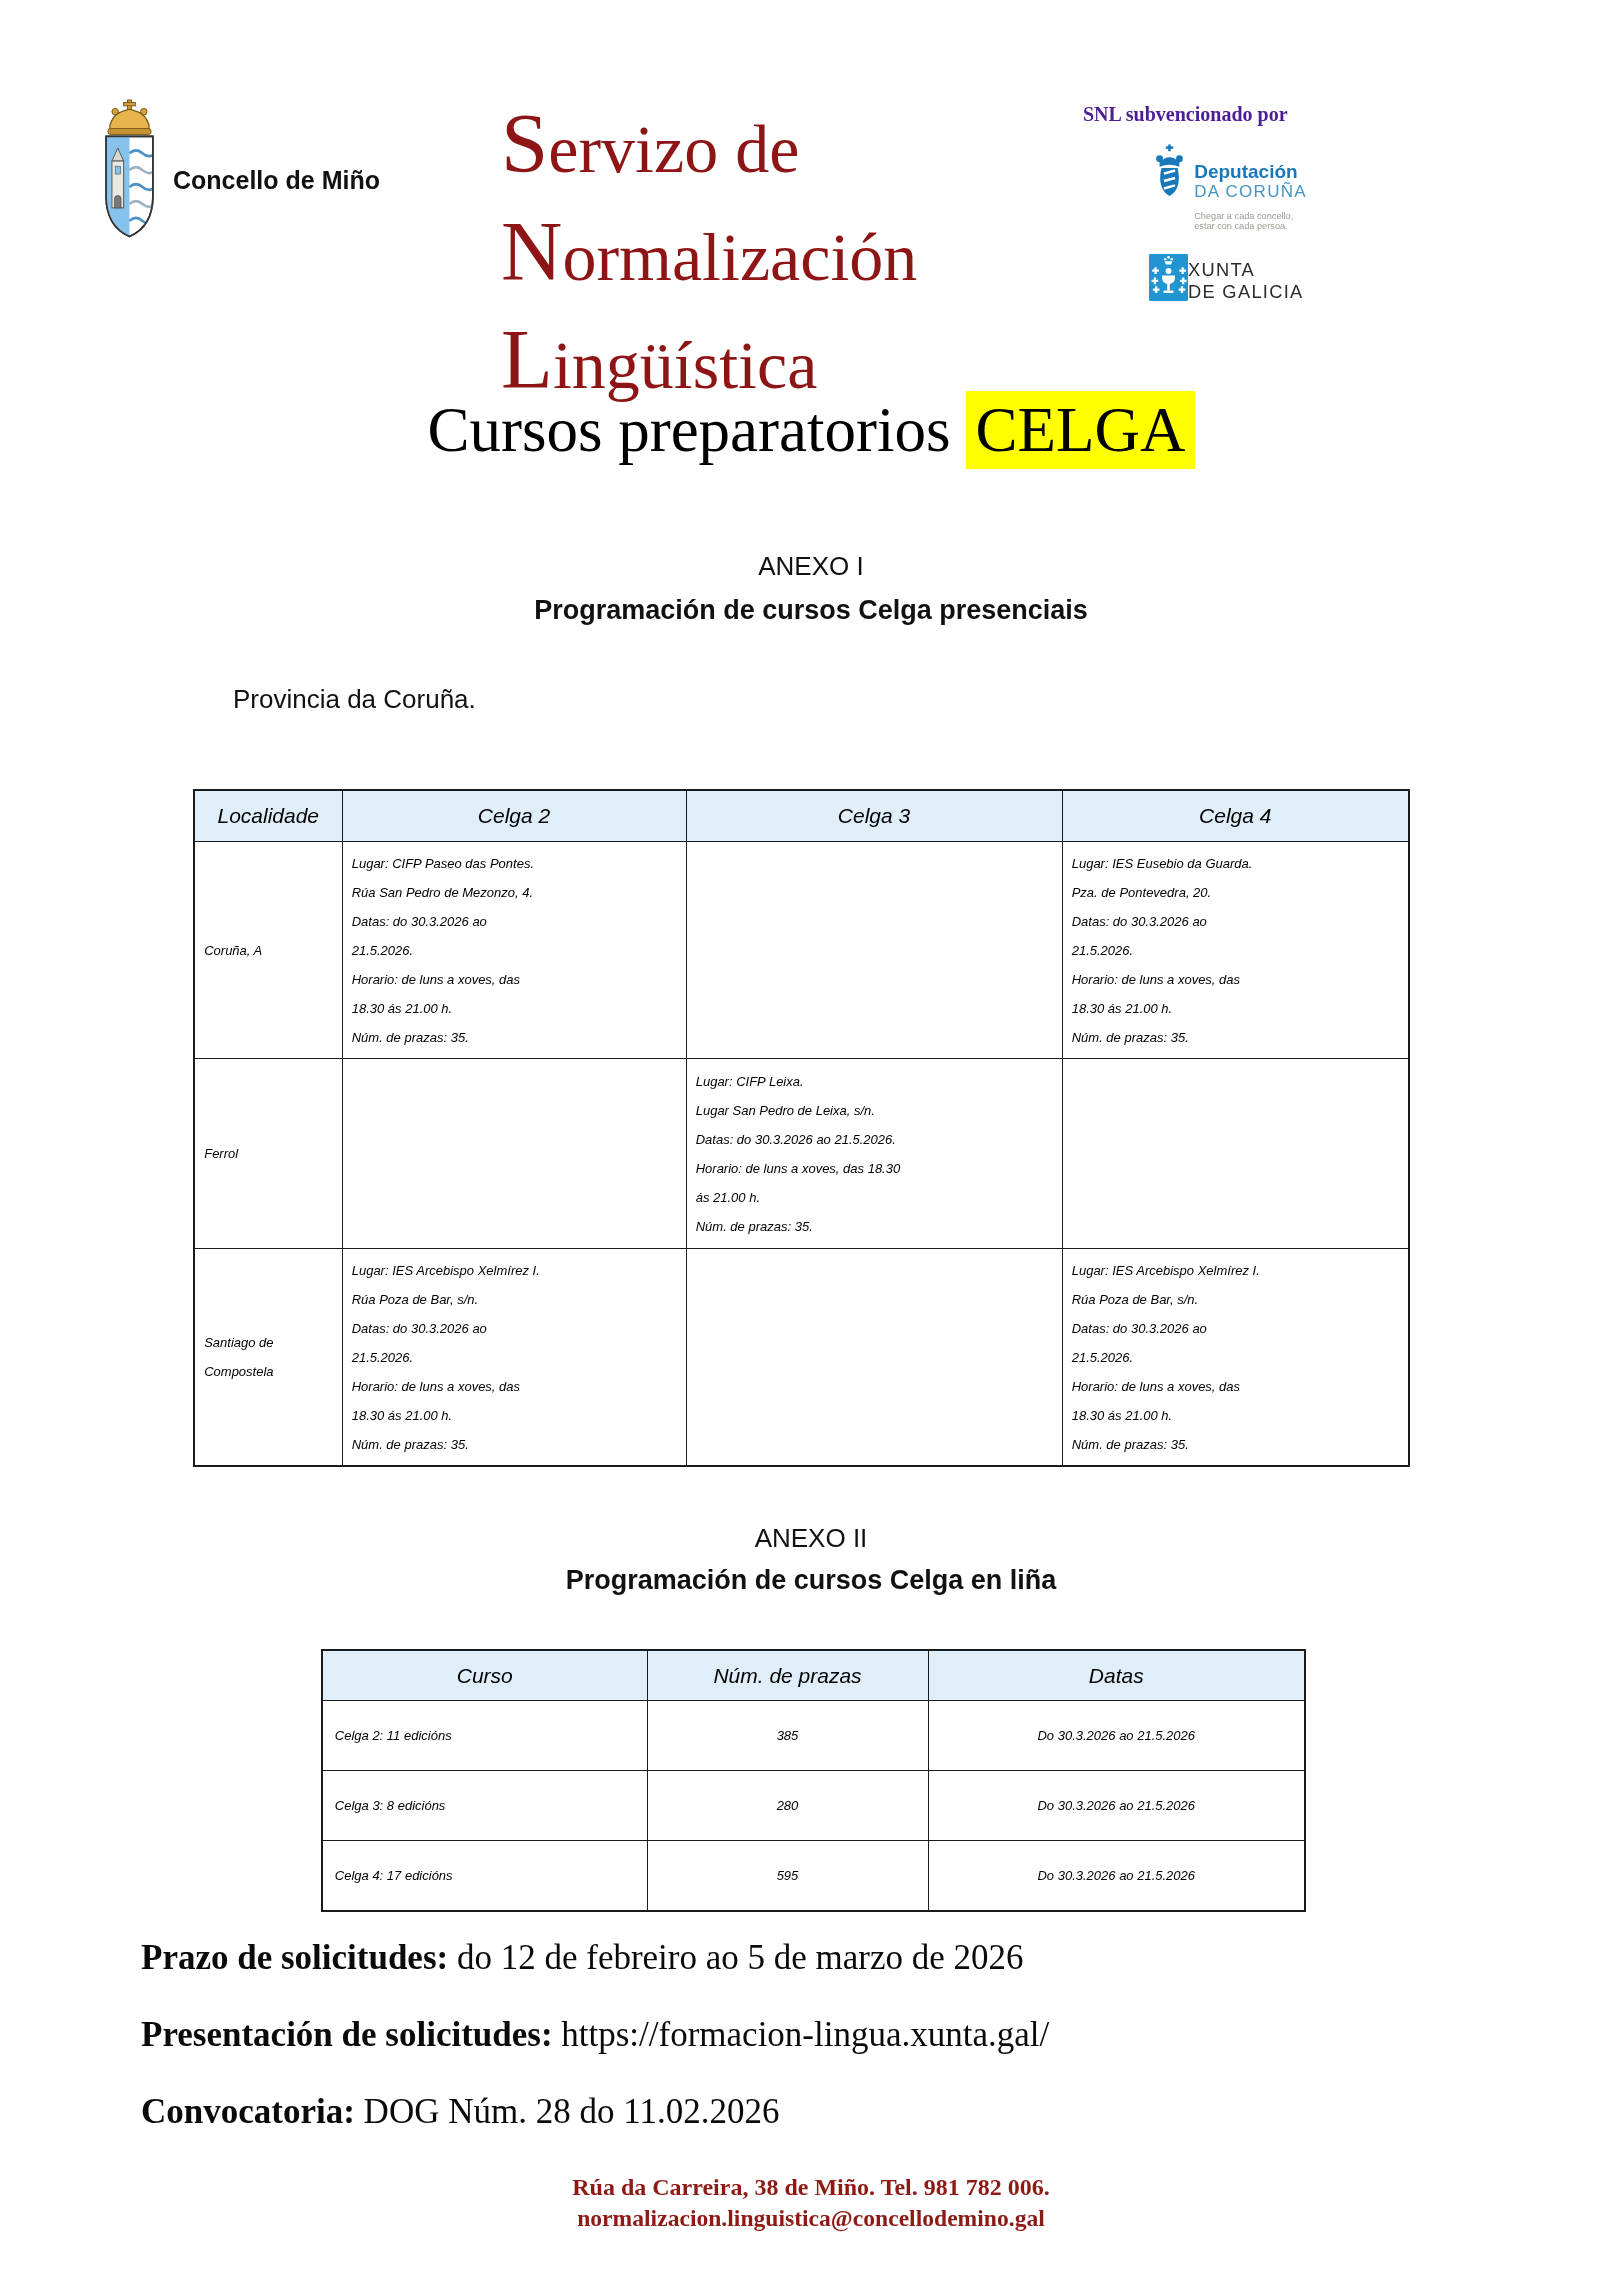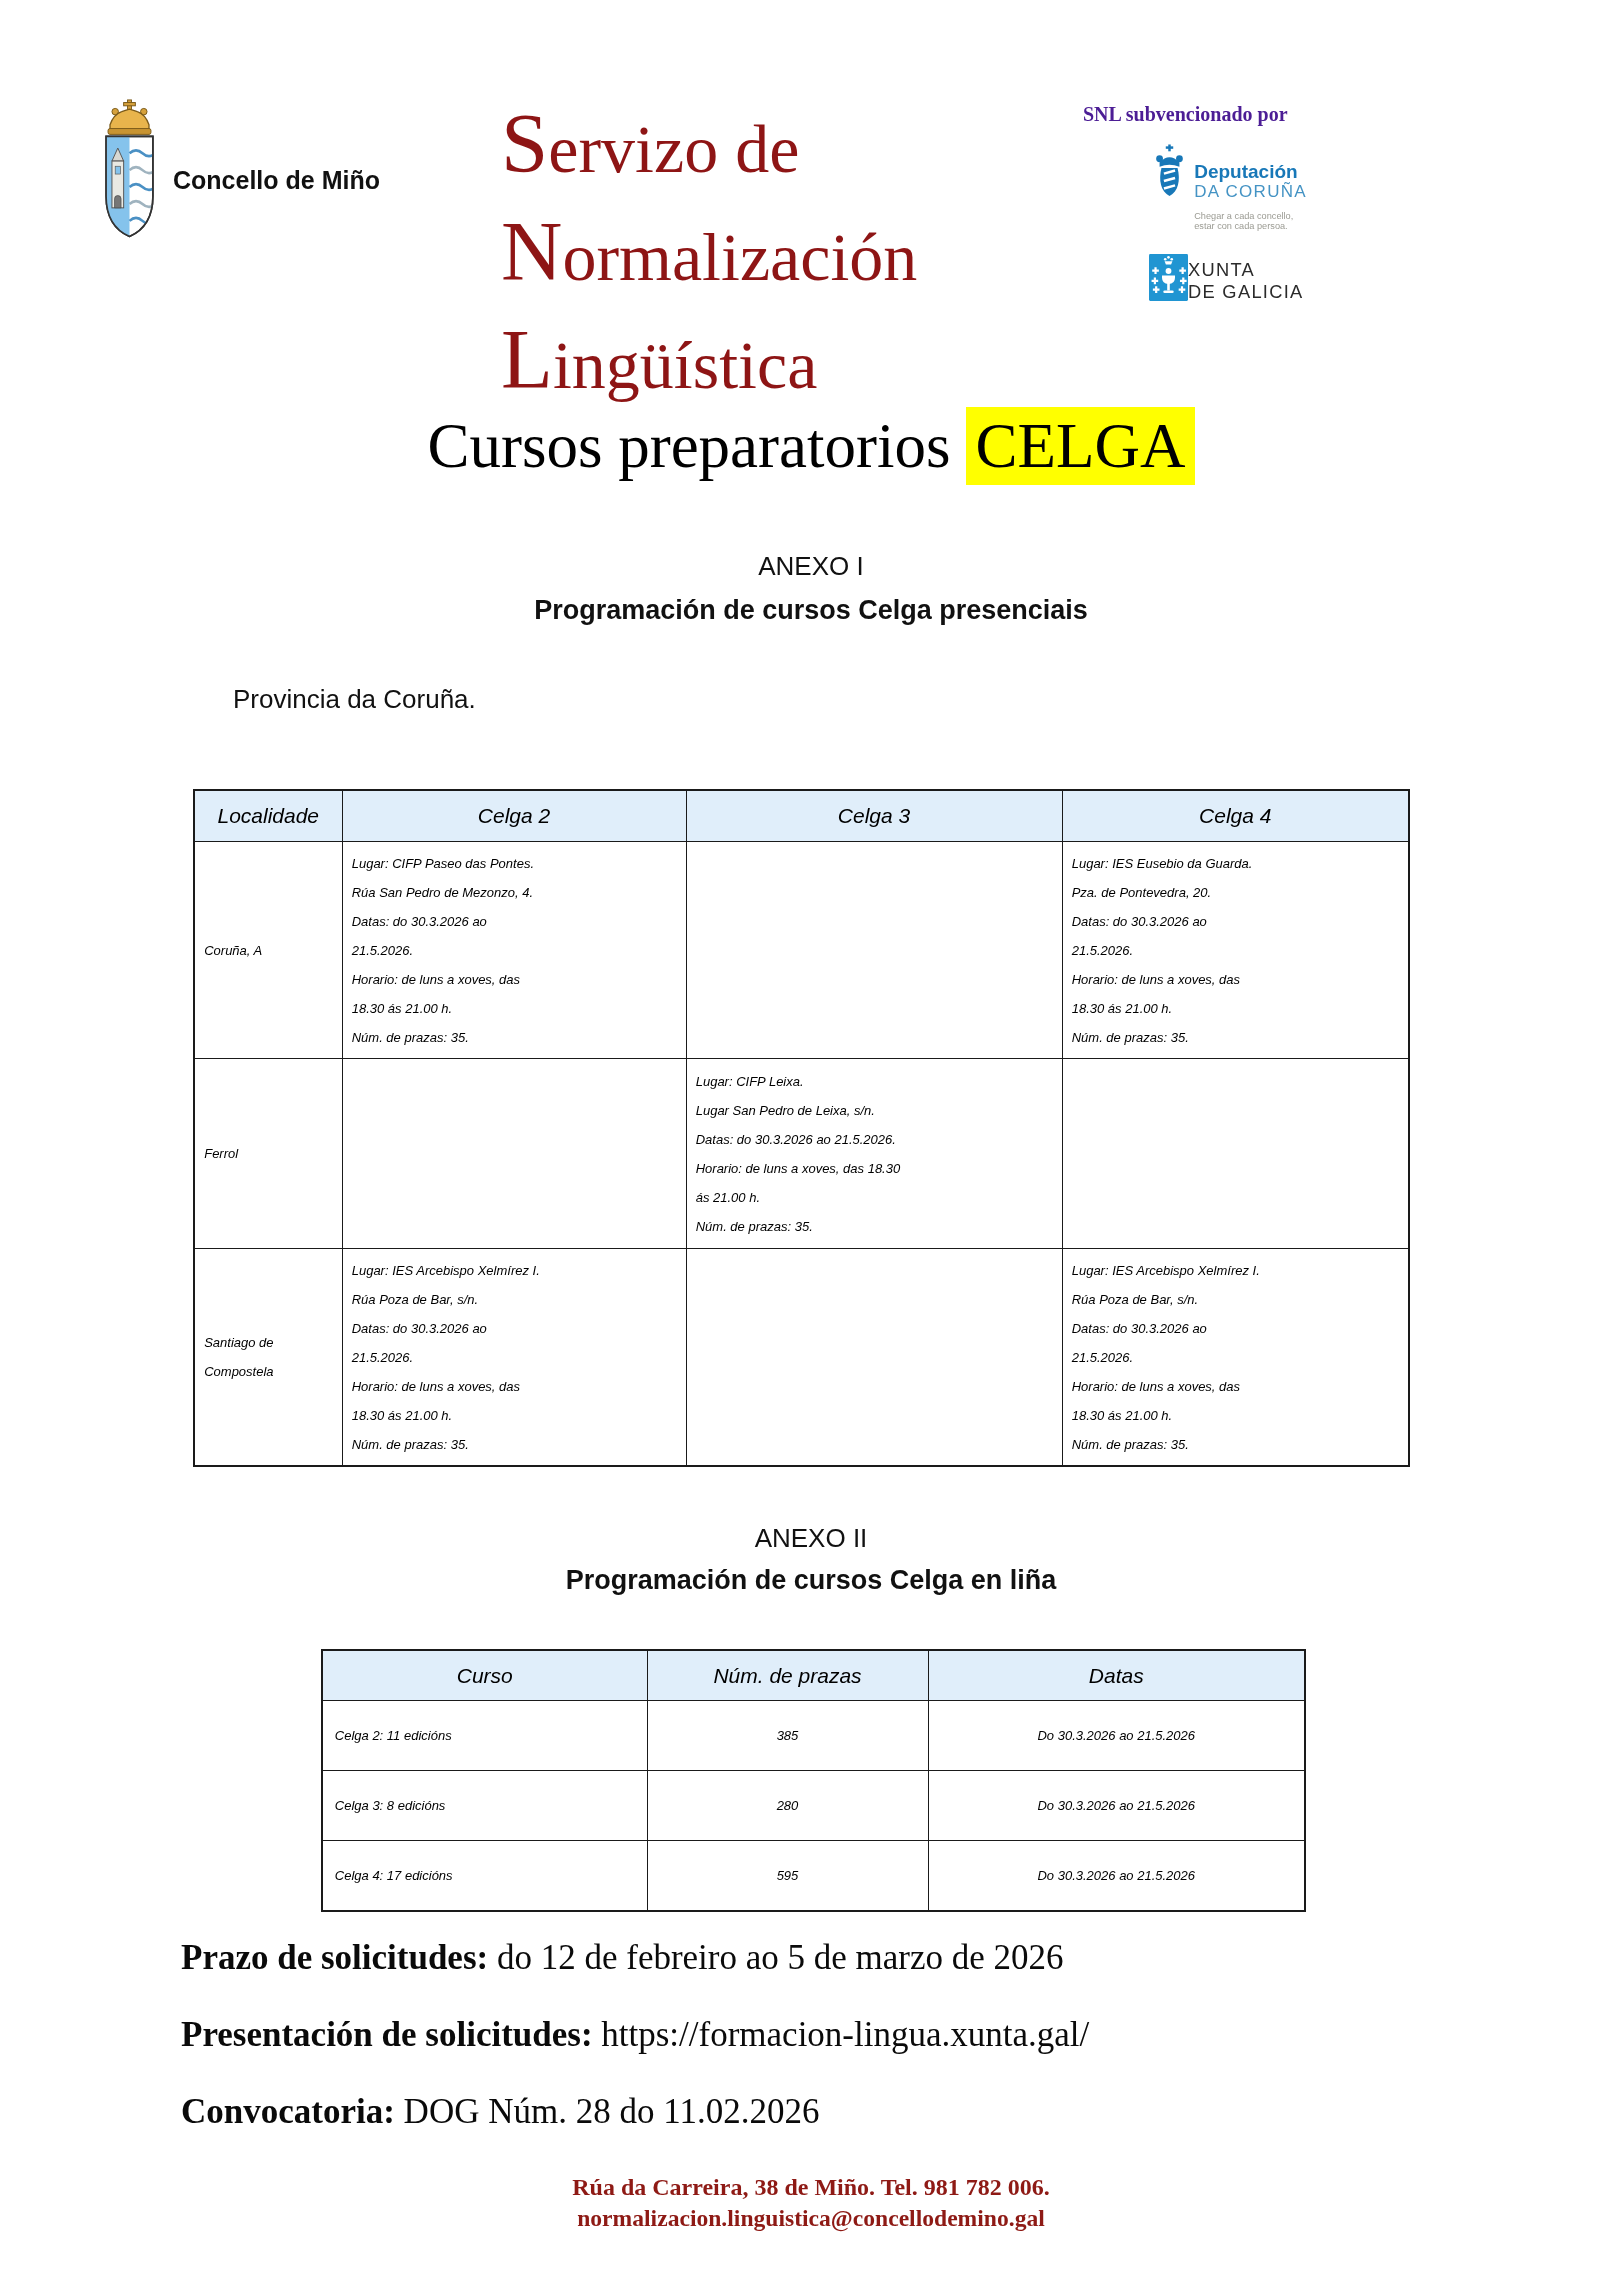--- a/index.html
+++ b/index.html
@@ -41,21 +41,21 @@
   .deputacion-tagline{margin-top:9.2px;font-size:9.2px;line-height:10.5px;color:#9b9b93;}
   .xunta{position:absolute;left:1149px;top:254px;display:flex;}
   .xunta-icon{width:39px;height:47px;flex:0 0 auto;}
   .xunta-text{
     margin-left:0;padding-top:5.2px;
     font-size:18.3px;line-height:21.6px;color:#2b2b2b;letter-spacing:1.3px;
     white-space:nowrap;
   }
   
   .headline{
-    position:absolute;left:0;top:410px;width:100%;
+    position:absolute;left:0;top:394px;width:100%;
     text-align:center;
     font-family:"Liberation Serif", serif;
     font-size:63px;color:#000;
   }
   .headline .hl{background:#ffff00;padding:3.9px 9.2px;}
   .anexo-title{
     position:absolute;left:0;width:100%;text-align:center;
     font-size:26px;color:#111;
   }
   .anexo-sub{
@@ -91,21 +91,21 @@
   .tbl2 td.curso{text-align:left;padding-left:11.8px;}
   .tbl2 td.num,.tbl2 td.datas{text-align:center;}
   .anexo2-title{top:1523px;}
   .anexo2-sub{top:1565px;}
   
   .info{
     position:absolute;left:141px;top:1938px;
     font-family:"Liberation Serif", serif;
     font-size:35px;color:#0a0a0a;
   }
-  .info-line{margin-bottom:37px;white-space:nowrap;margin-left:40px;}
+  .info-line{margin-bottom:37px;white-space:nowrap;}
   .info-label{font-weight:bold;}
   
   .footer{
     position:absolute;left:0;top:2172px;width:100%;
     text-align:center;
     font-family:"Liberation Serif", serif;
     font-weight:bold;color:#8e1a15;
     line-height:31px;
   }
   .footer-line1{font-size:24px;}

